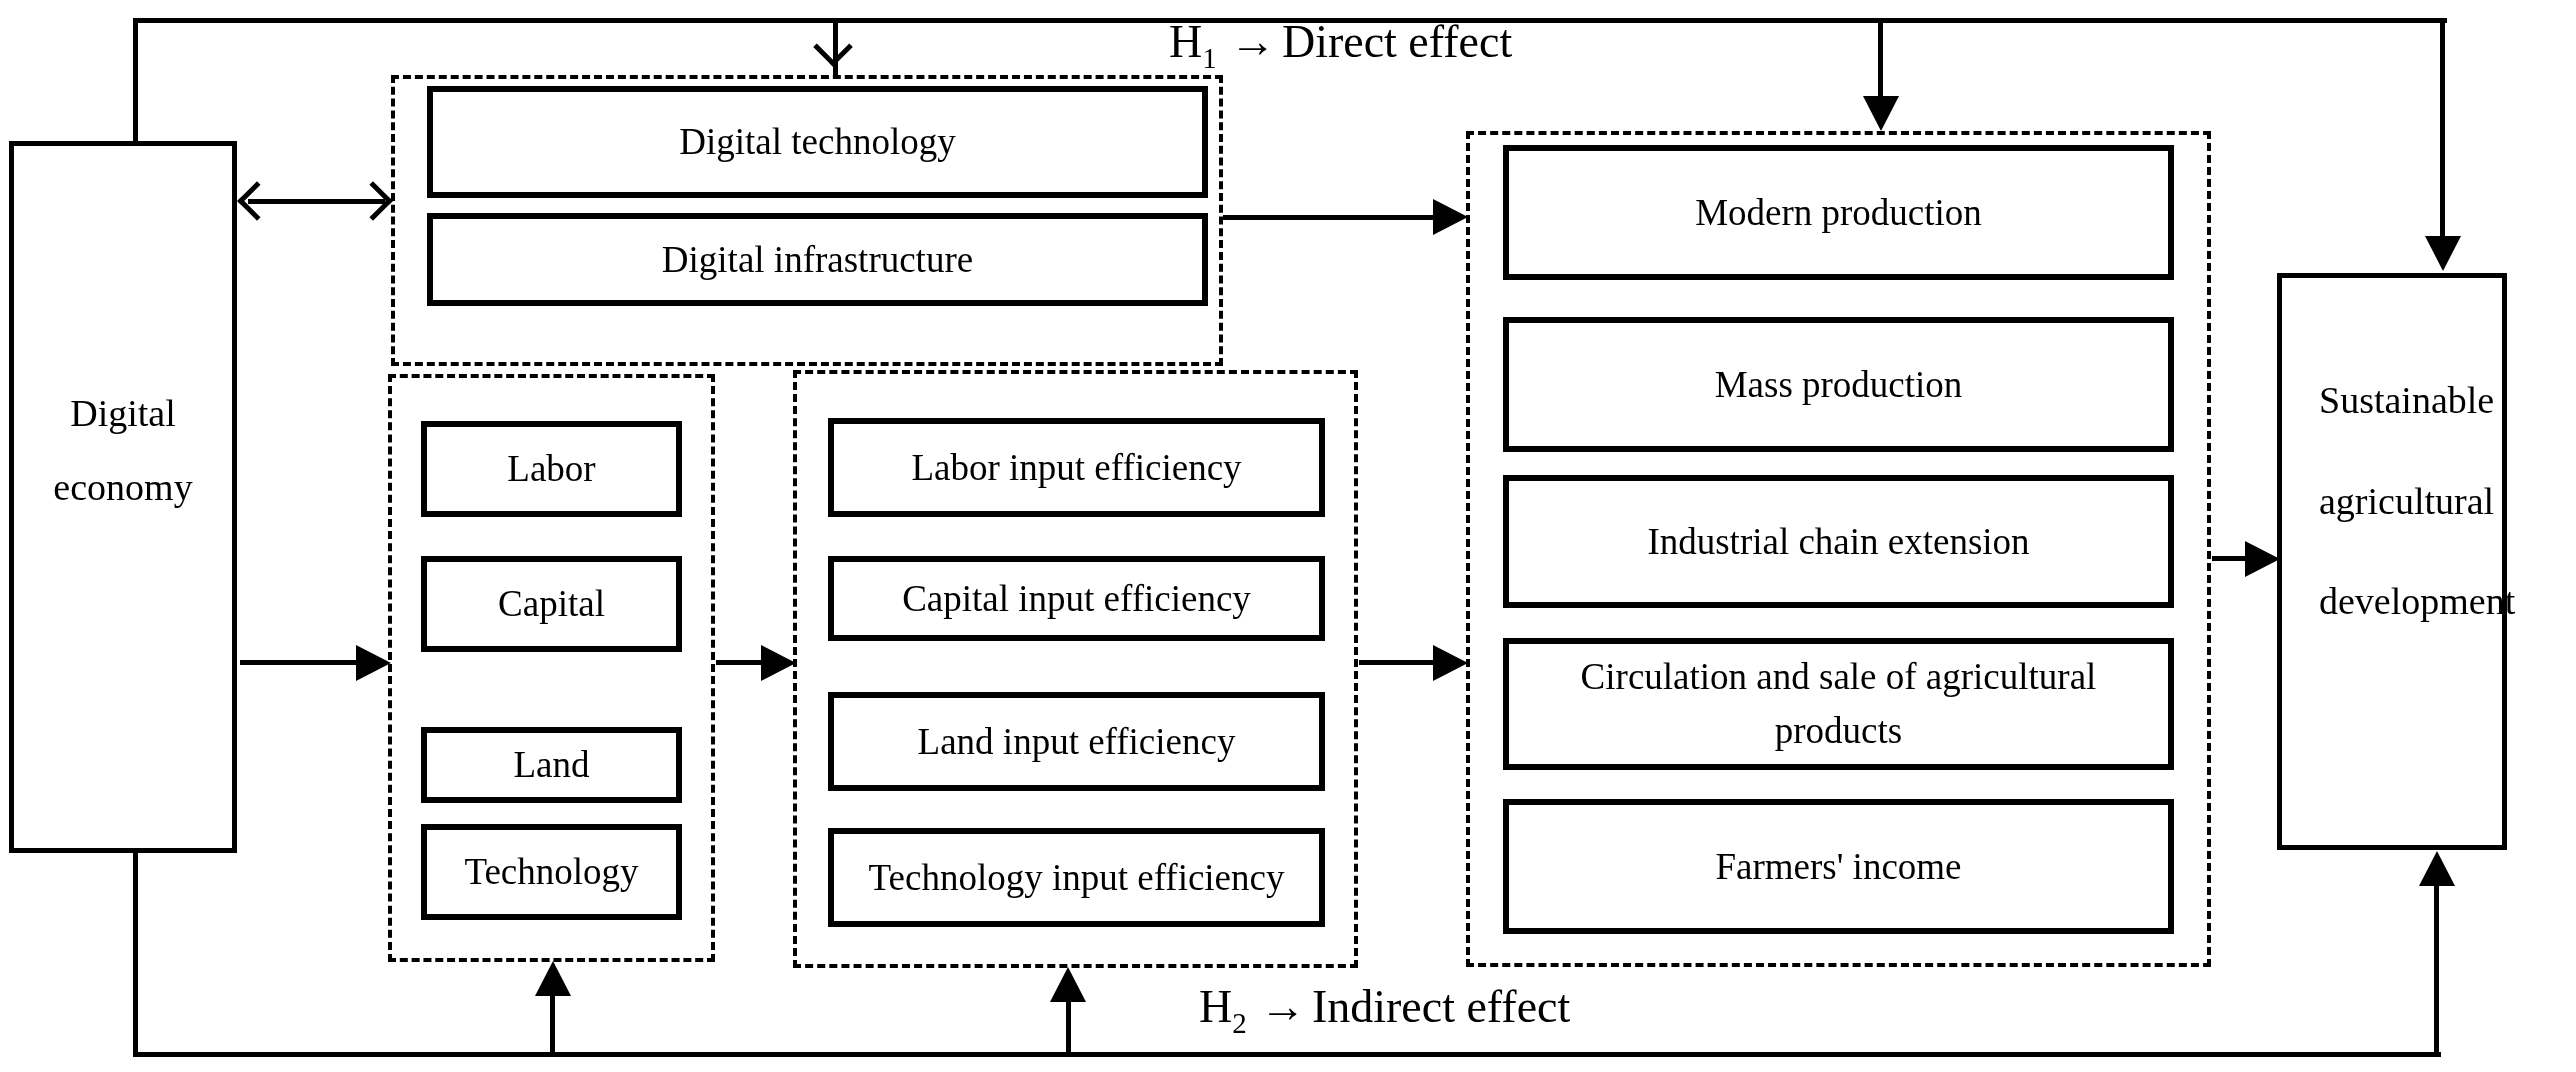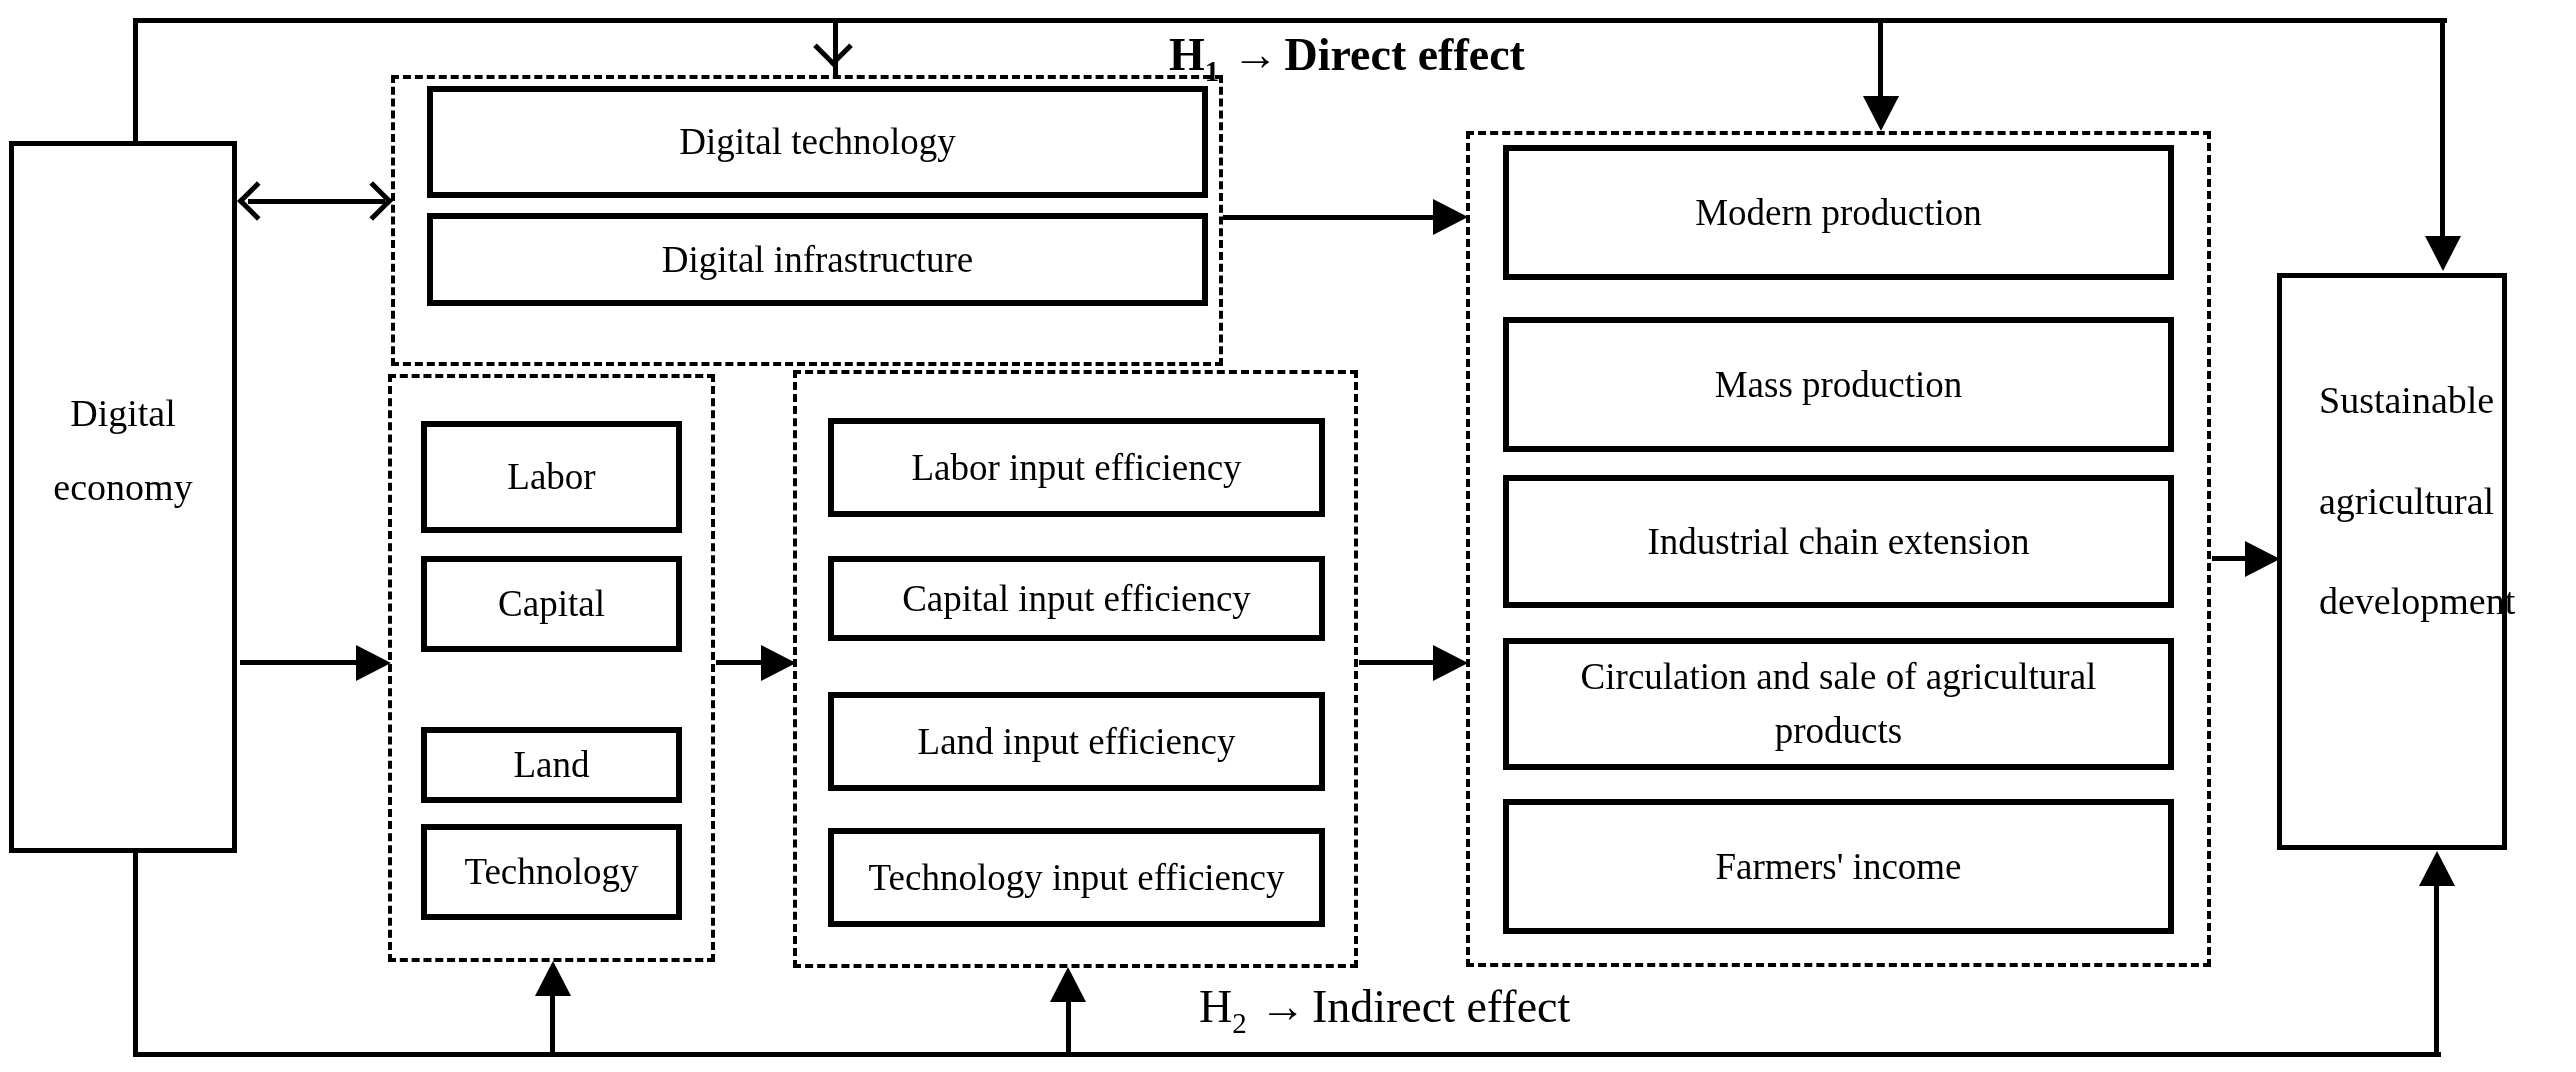--- a/index.html
+++ b/index.html
@@ -103,37 +103,37 @@
 
   <div class="hline" style="left:716px;top:660px;width:47px;"></div>
   <div class="tri right" style="left:761px;top:645px;"></div>
 
   <div class="hline" style="left:1359px;top:660px;width:76px;"></div>
   <div class="tri right" style="left:1433px;top:645px;"></div>
 
   <div class="hline" style="left:2212px;top:556px;width:36px;"></div>
   <div class="tri right" style="left:2245px;top:541px;"></div>
 
-  <div class="hyp" style="left:1169px;top:29px;font-weight:bold;">
+  <div class="hyp" style="left:1169px;top:16px;">
     <span>H</span><span class="sub">1</span><span class="arr">→</span><span>Direct effect</span>
   </div>
   <div class="hyp" style="left:1199px;top:981px;">
     <span>H</span><span class="sub">2</span><span class="arr">→</span><span>Indirect effect</span>
   </div>
 
   <div class="node thin" id="node-digital-economy" style="left:9px;top:141px;width:228px;height:712px;">Digital economy</div>
 
   <div class="node thin" id="node-sustainable" style="left:2277px;top:273px;width:230px;height:577px;">Sustainable agricultural development</div>
 
   <div class="group" style="left:391px;top:75px;width:832px;height:291px;"></div>
   <div class="node" style="left:427px;top:86px;width:781px;height:112px;">Digital technology</div>
   <div class="node" style="left:427px;top:213px;width:781px;height:93px;">Digital infrastructure</div>
 
   <div class="group" style="left:388px;top:374px;width:327px;height:588px;"></div>
-  <div class="node" style="left:421px;top:421px;width:261px;height:112px;">Labor</div>
+  <div class="node" style="left:421px;top:421px;width:261px;height:96px;">Labor</div>
   <div class="node" style="left:421px;top:556px;width:261px;height:96px;">Capital</div>
   <div class="node" style="left:421px;top:691px;width:261px;height:76px;margin-top:36px;">Land</div>
   <div class="node" style="left:421px;top:824px;width:261px;height:96px;">Technology</div>
 
   <div class="group" style="left:793px;top:370px;width:565px;height:598px;"></div>
   <div class="node" style="left:828px;top:418px;width:497px;height:99px;">Labor input efficiency</div>
   <div class="node" style="left:828px;top:556px;width:497px;height:85px;">Capital input efficiency</div>
   <div class="node" style="left:828px;top:692px;width:497px;height:99px;">Land input efficiency</div>
   <div class="node" style="left:828px;top:828px;width:497px;height:99px;">Technology input efficiency</div>
 

